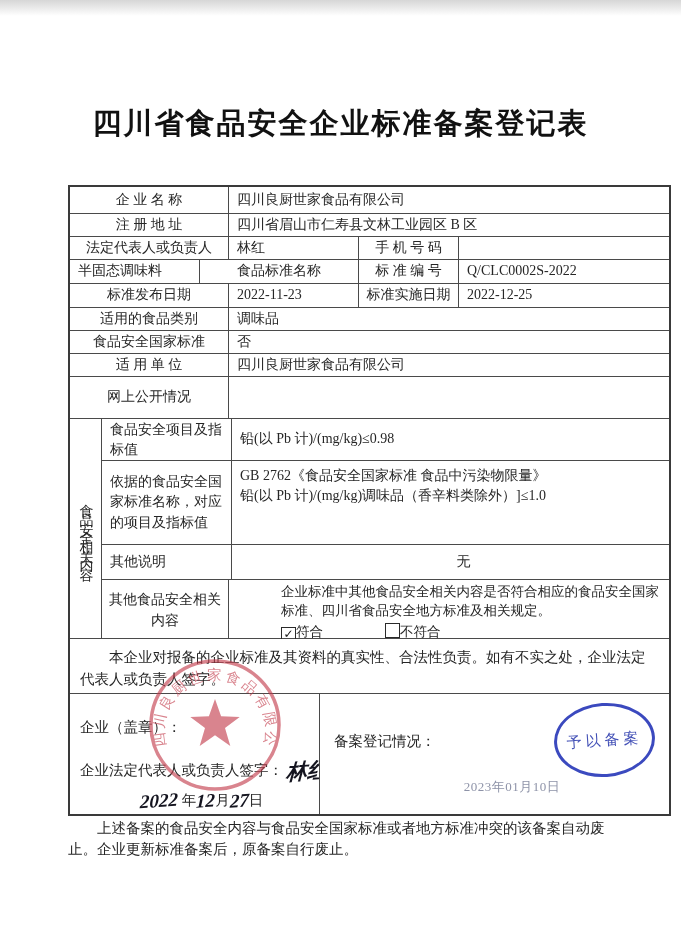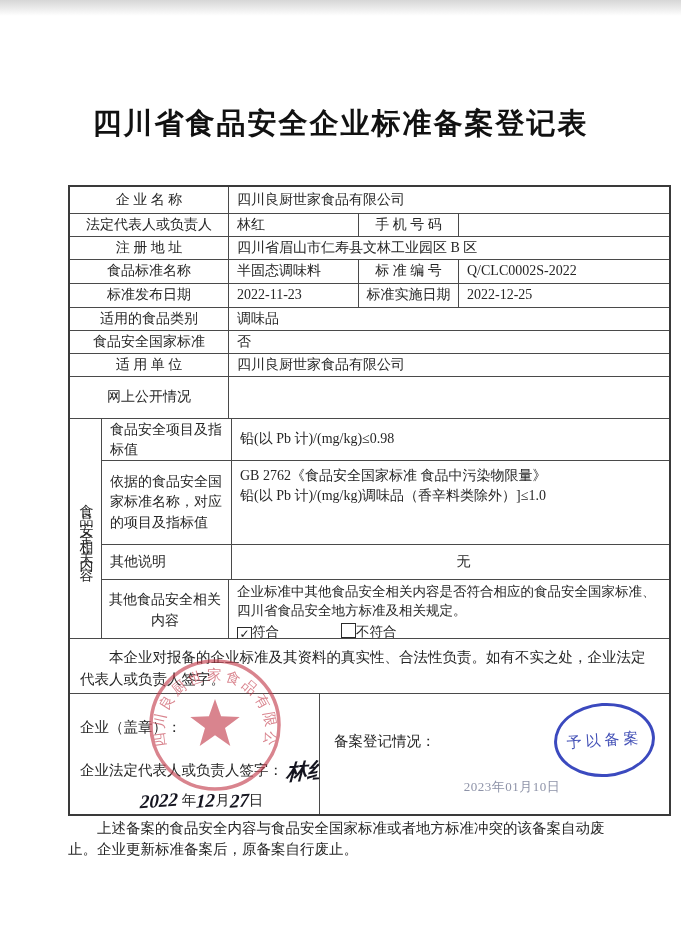--- a/index.html
+++ b/index.html
@@ -84,34 +84,34 @@
   <h1 class="title">四川省食品安全企业标准备案登记表</h1>
 
   <div class="doc-table">
 
     <div class="tr h27">
       <div class="tc lab w159">企 业 名 称</div>
       <div class="tc val flex1 lastc">四川良厨世家食品有限公司</div>
     </div>
 
     <div class="tr h23">
+      <div class="tc lab w159">注 册 地 址</div>
+      <div class="tc val flex1 lastc">四川省眉山市仁寿县文林工业园区 B 区</div>
+    </div>
+
+    <div class="tr h23">
       <div class="tc lab w159">法定代表人或负责人</div>
       <div class="tc val w130">林红</div>
       <div class="tc lab w100">手 机 号 码</div>
       <div class="tc val flex1 lastc"></div>
     </div>
 
-    <div class="tr h23">
-      <div class="tc lab w159">注 册 地 址</div>
-      <div class="tc val flex1 lastc">四川省眉山市仁寿县文林工业园区 B 区</div>
-    </div>
-
     <div class="tr h24">
+      <div class="tc val w130">半固态调味料</div>
       <div class="tc lab w159">食品标准名称</div>
-      <div class="tc val w130">半固态调味料</div>
       <div class="tc lab w100">标 准 编 号</div>
       <div class="tc val flex1 lastc">Q/CLC0002S-2022</div>
     </div>
 
     <div class="tr h24">
       <div class="tc lab w159">标准发布日期</div>
       <div class="tc val w130">2022-11-23</div>
       <div class="tc lab w100">标准实施日期</div>
       <div class="tc val flex1 lastc">2022-12-25</div>
     </div>
@@ -152,21 +152,21 @@
               </div>
             </div>
             <div class="tr h34" style="border-bottom:none;">
               <div class="tc val w130">其他说明</div>
               <div class="tc val center flex1 lastc">无</div>
             </div>
           </div>
         </div>
         <div class="h59" style="display:flex;box-sizing:border-box;">
           <div class="tc lab w127" style="height:100%;line-height:1.5;">其他食品安全相关内容</div>
-          <div class="tc flex1 lastc" style="display:block;padding:3px 8px;line-height:1.38;font-size:13.5px;">
+          <div class="tc flex1 lastc" style="display:block;padding:3px 8px;line-height:1.38;font-size:13.5px;margin-left:44px;">
             <span>企业标准中其他食品安全相关内容是否符合相应的食品安全国家标准、四川省食品安全地方标准及相关规定。</span>
             <span class="checkline">
               <span class="cbox">✓</span><span>符合</span><span class="cb-gap"></span><span class="cbox"></span><span>不符合</span>
             </span>
           </div>
         </div>
       </div>
     </div>
 
     <div class="tr h55">

